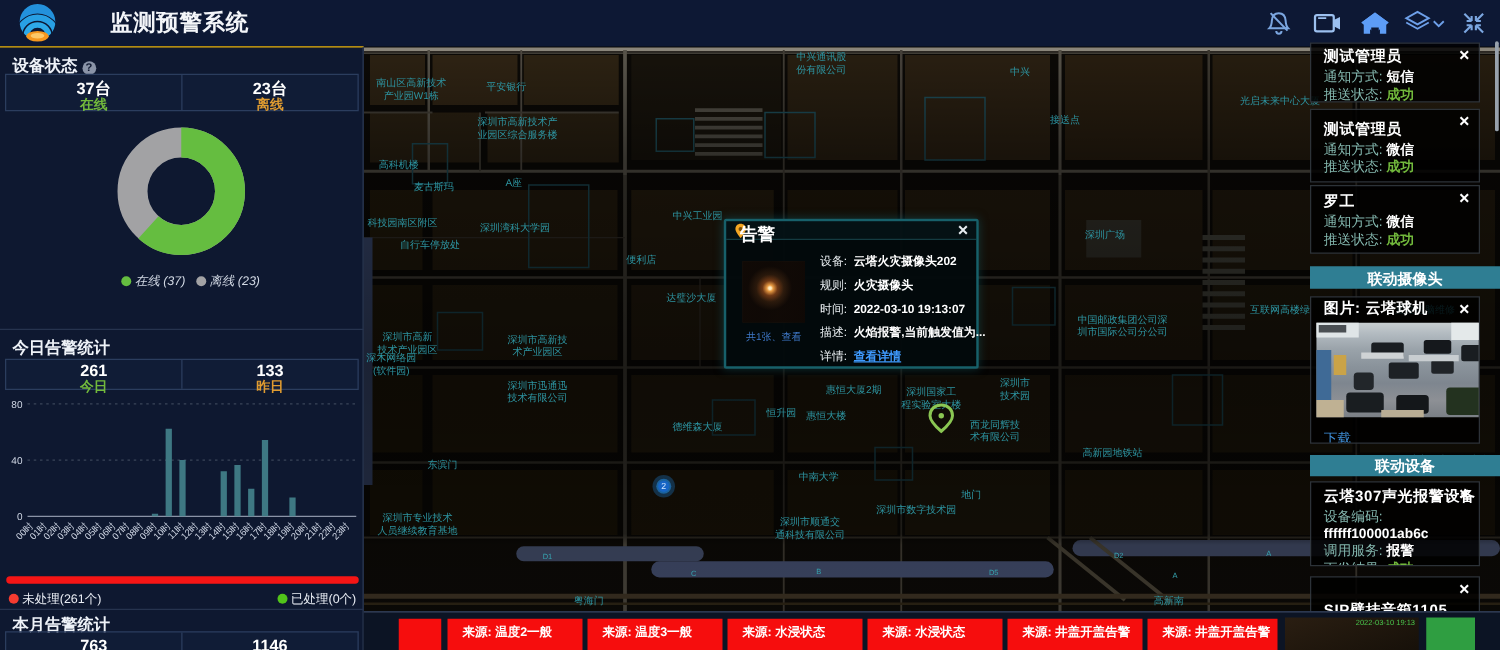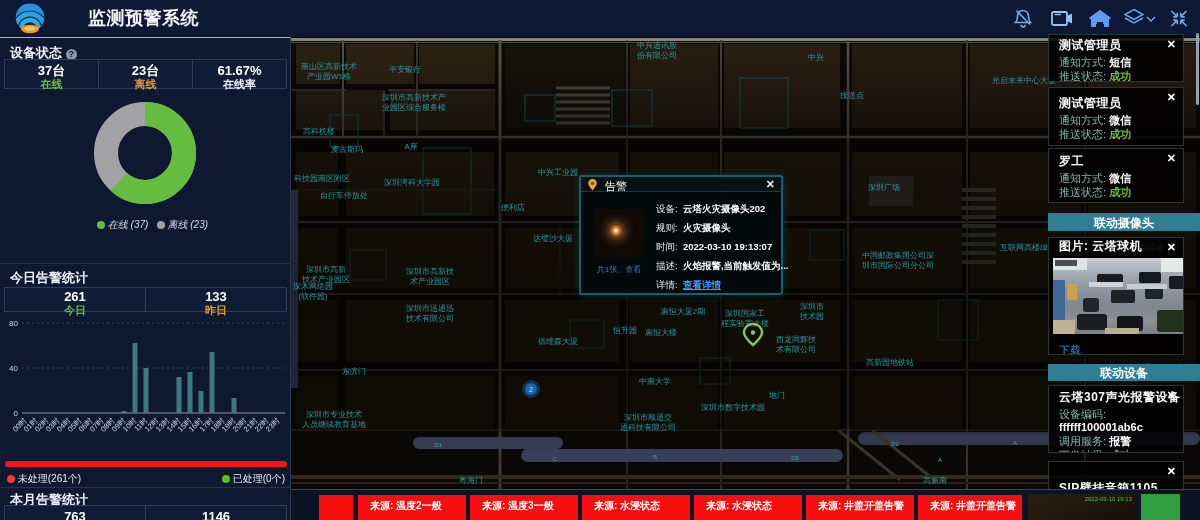--- a/index.html
+++ b/index.html
@@ -34,21 +34,21 @@
 .card .kl { color:#84b7ae; }
 .tealbar { position:absolute; left:1048px; width:152px; background:#2f7e93; color:#fff; font-size:12px; font-weight:bold; text-align:center; }
 
 
 #strip { left:291px; top:489px; width:909px; height:31px; background:#0c1424; border-top:1px solid #39455f; overflow:hidden; }
 .rbox { position:absolute; top:5px; height:30px; background:#f60d0d; color:#fff; font-size:10px; font-weight:bold; padding:4px 0 0 12px; white-space:nowrap; overflow:hidden; }
 
 
 #popup { left:579px; top:175px; width:204px; height:120px; background:rgba(2,10,12,0.95); border:2px solid #17606a; box-shadow:0 0 8px rgba(20,90,100,0.5); border-radius:2px; }
 #popup .ph { position:absolute; left:0; top:0; width:100%; height:15px; border-bottom:1px solid rgba(40,110,120,0.45); background:rgba(20,60,66,0.16); }
-#popup .ptitle { position:absolute; left:24px; top:2px; color:#fff; font-size:11px; font-weight:normal; }
+#popup .ptitle { position:absolute; left:11px; top:2px; color:#fff; font-size:14px; font-weight:bold; }
 #popup .px { position:absolute; right:6px; top:1px; color:#e8eef2; font-size:11px; font-weight:bold; }
 #popup .prow { position:absolute; left:75px; color:#fff; font-size:9.5px; font-weight:bold; white-space:nowrap; }
 #popup .prow .pl { font-weight:normal; color:#e8edf0; }
 #pimg { position:absolute; left:13px; top:32px; width:50px; height:49px; background:
   radial-gradient(circle at 44% 44%, #ffedc2 0 1px, #e89a42 2.5px, rgba(130,65,24,0.8) 6px, rgba(50,28,12,0.6) 11px, rgba(14,8,5,0.92) 45%),
   linear-gradient(100deg, #2a1a0e 0%, #1a120a 40%, #2a1c10 60%, #140d07 100%); }
 #pimg-cap { position:absolute; left:8px; top:87px; width:60px; text-align:center; color:#3f78c8; font-size:8px; }
 </style>
 </head>
 <body>
@@ -296,24 +296,20 @@
     <div class="sec-title" style="top:6px;">设备状态 <span style="display:inline-block;width:11px;height:11px;border-radius:50%;background:#8a94a8;color:#0e1830;font-size:9px;line-height:11px;text-align:center;vertical-align:0px;">?</span></div>
     <div class="statbox" style="top:21px;height:30px;">
       <div class="cell">
           <div class="num">37台</div>
           <div class="lbl green">在线</div>
         </div>
       <div class="cell">
           <div class="num">23台</div>
           <div class="lbl orange">离线</div>
         </div>
-      <div class="cell">
-          <div class="num">61.67%</div>
-          <div class="lbl white">在线率</div>
-        </div>
     </div>
     <svg class="abs" style="left:93px;top:63px;" width="104" height="104" viewBox="0 0 104 104">
       <circle cx="52" cy="52" r="39" fill="none" stroke="#a2a2a4" stroke-width="24"></circle>
       <circle cx="52" cy="52" r="39" fill="none" stroke="#65bd40" stroke-width="24" stroke-dasharray="151.1 94" transform="rotate(-90 52 52)"></circle>
     </svg>
     <div class="legrow" style="left:97px;top:180px;font-style:italic;"><span class="dot" style="background:#65bd40"></span> 在线 (37)&nbsp;&nbsp;&nbsp;<span class="dot" style="background:#a2a2a4"></span> 离线 (23)</div>
     <div class="divider" style="top:225px;"></div>
     <div class="sec-title" style="top:231px;">今日告警统计</div>
     <div class="statbox" style="top:249px;height:25px;">
       <div class="cell" style="padding-top:1px;">

